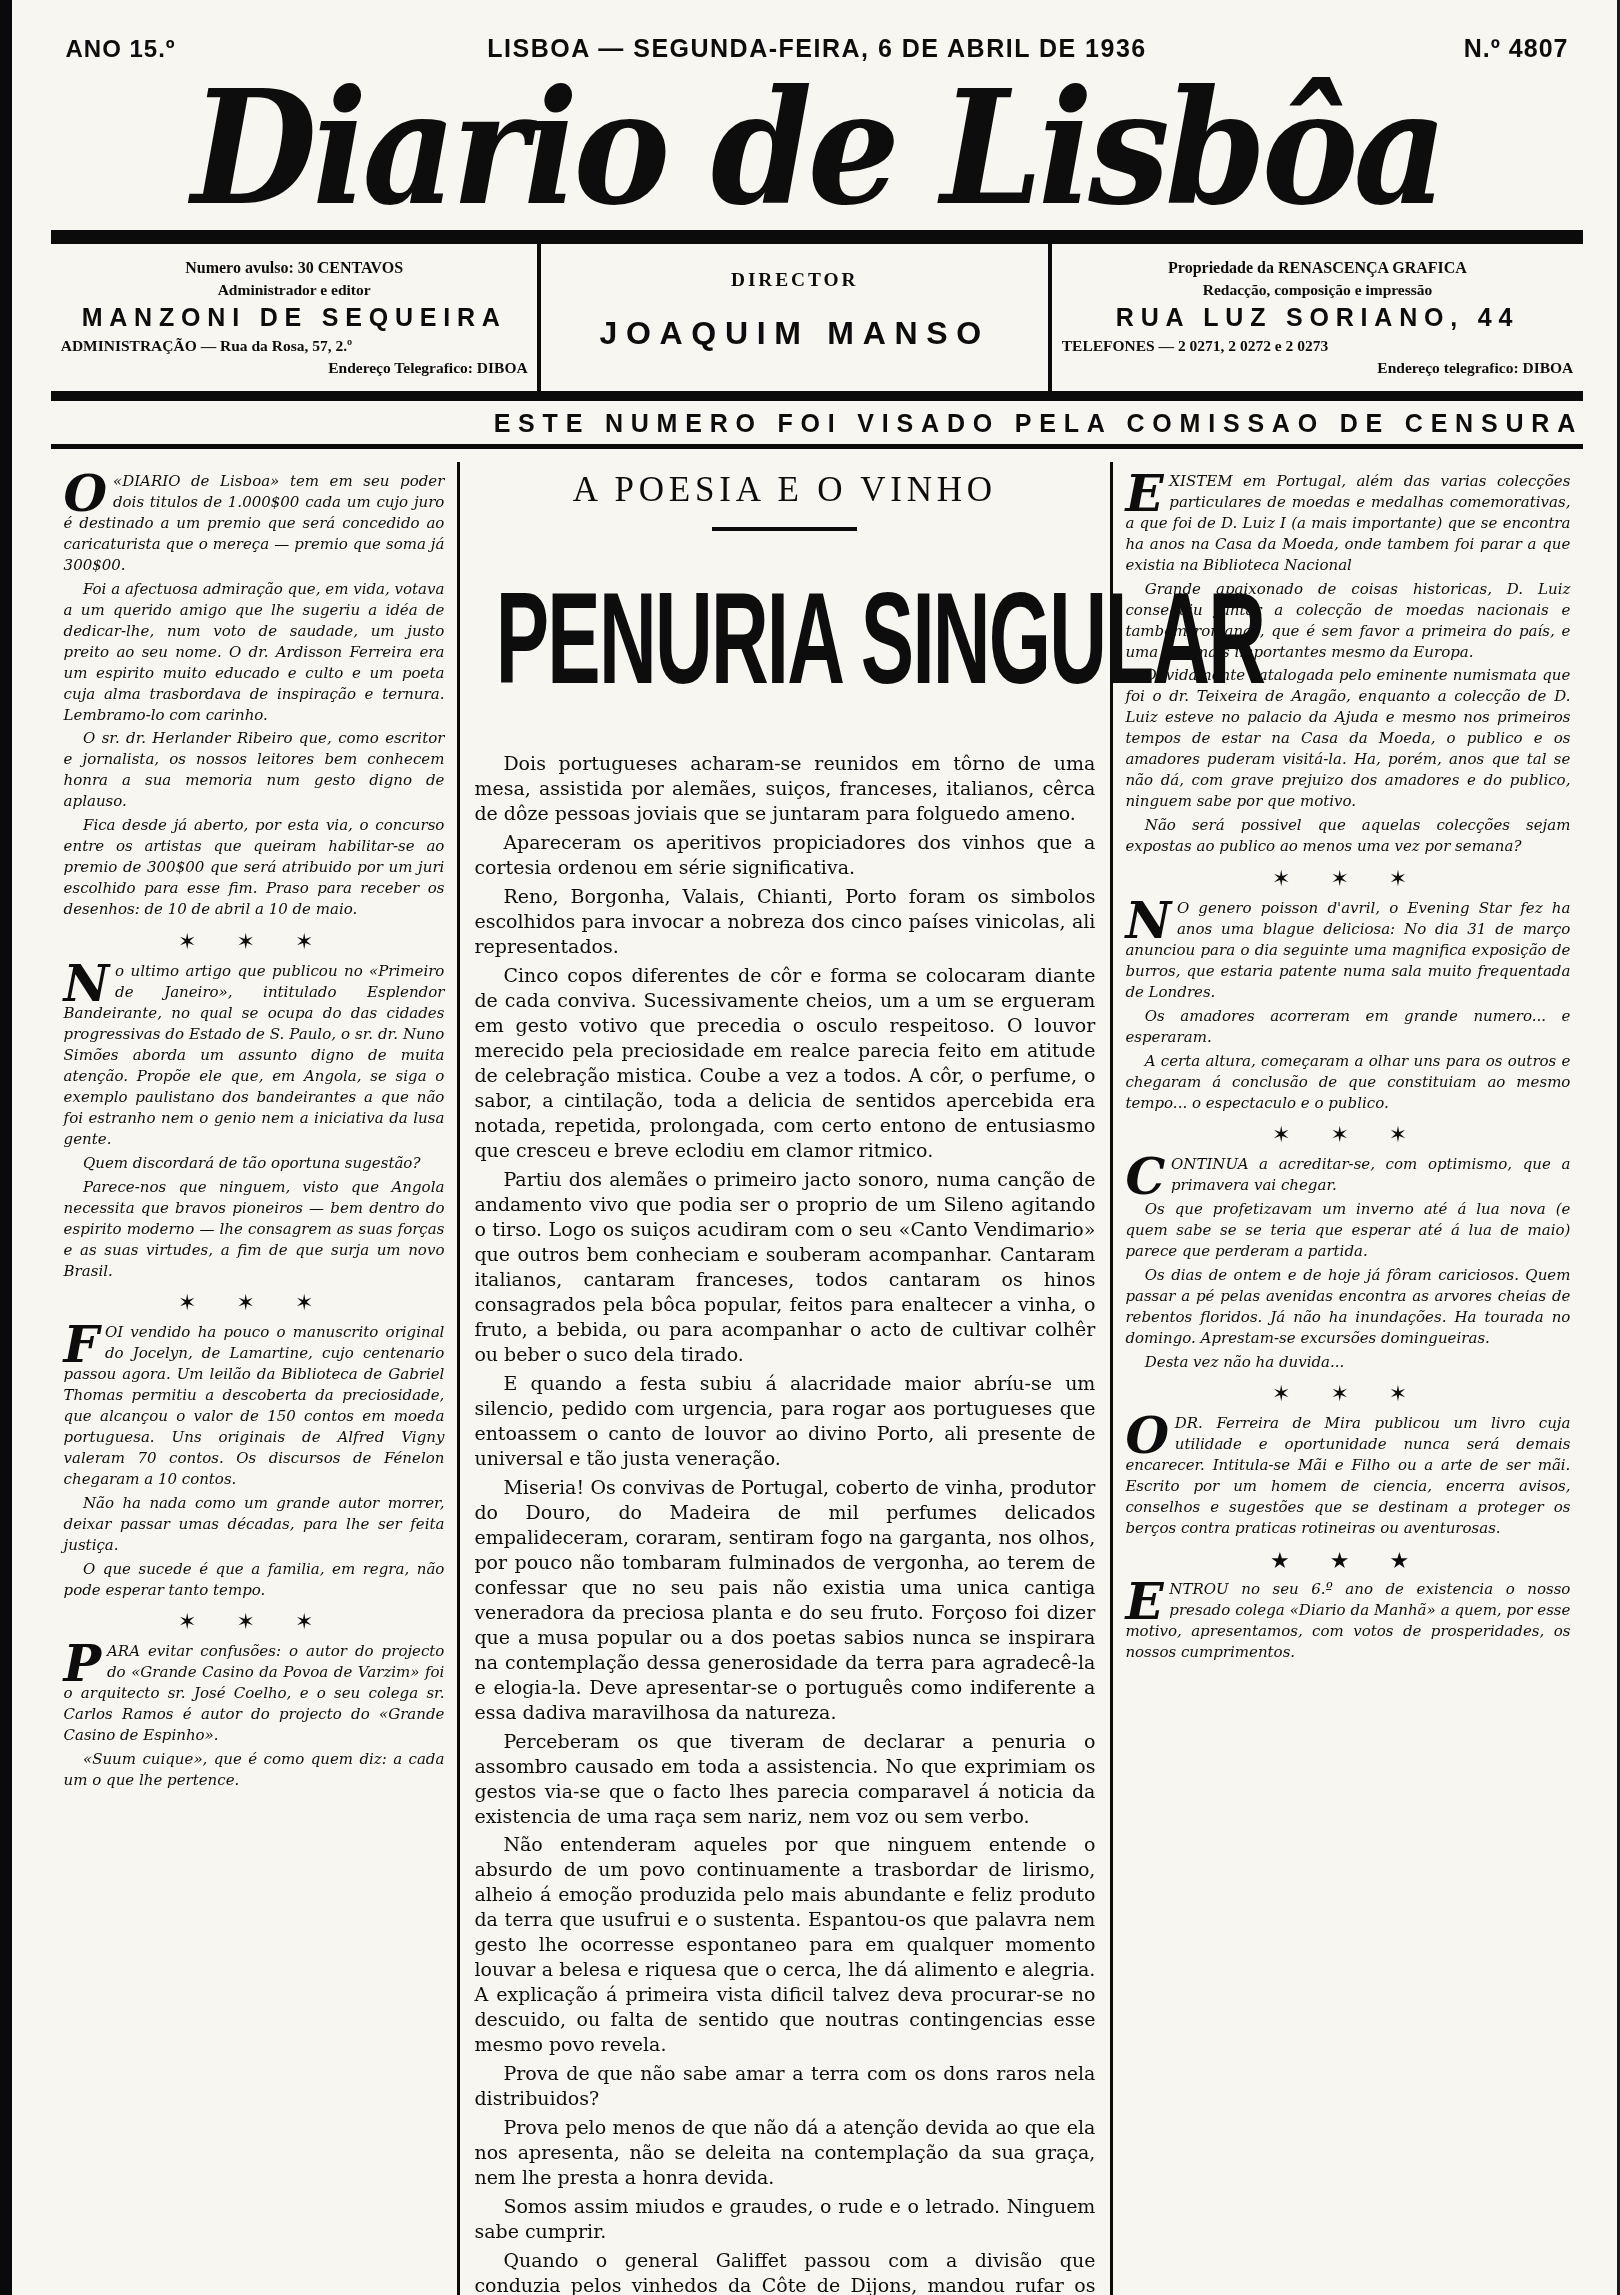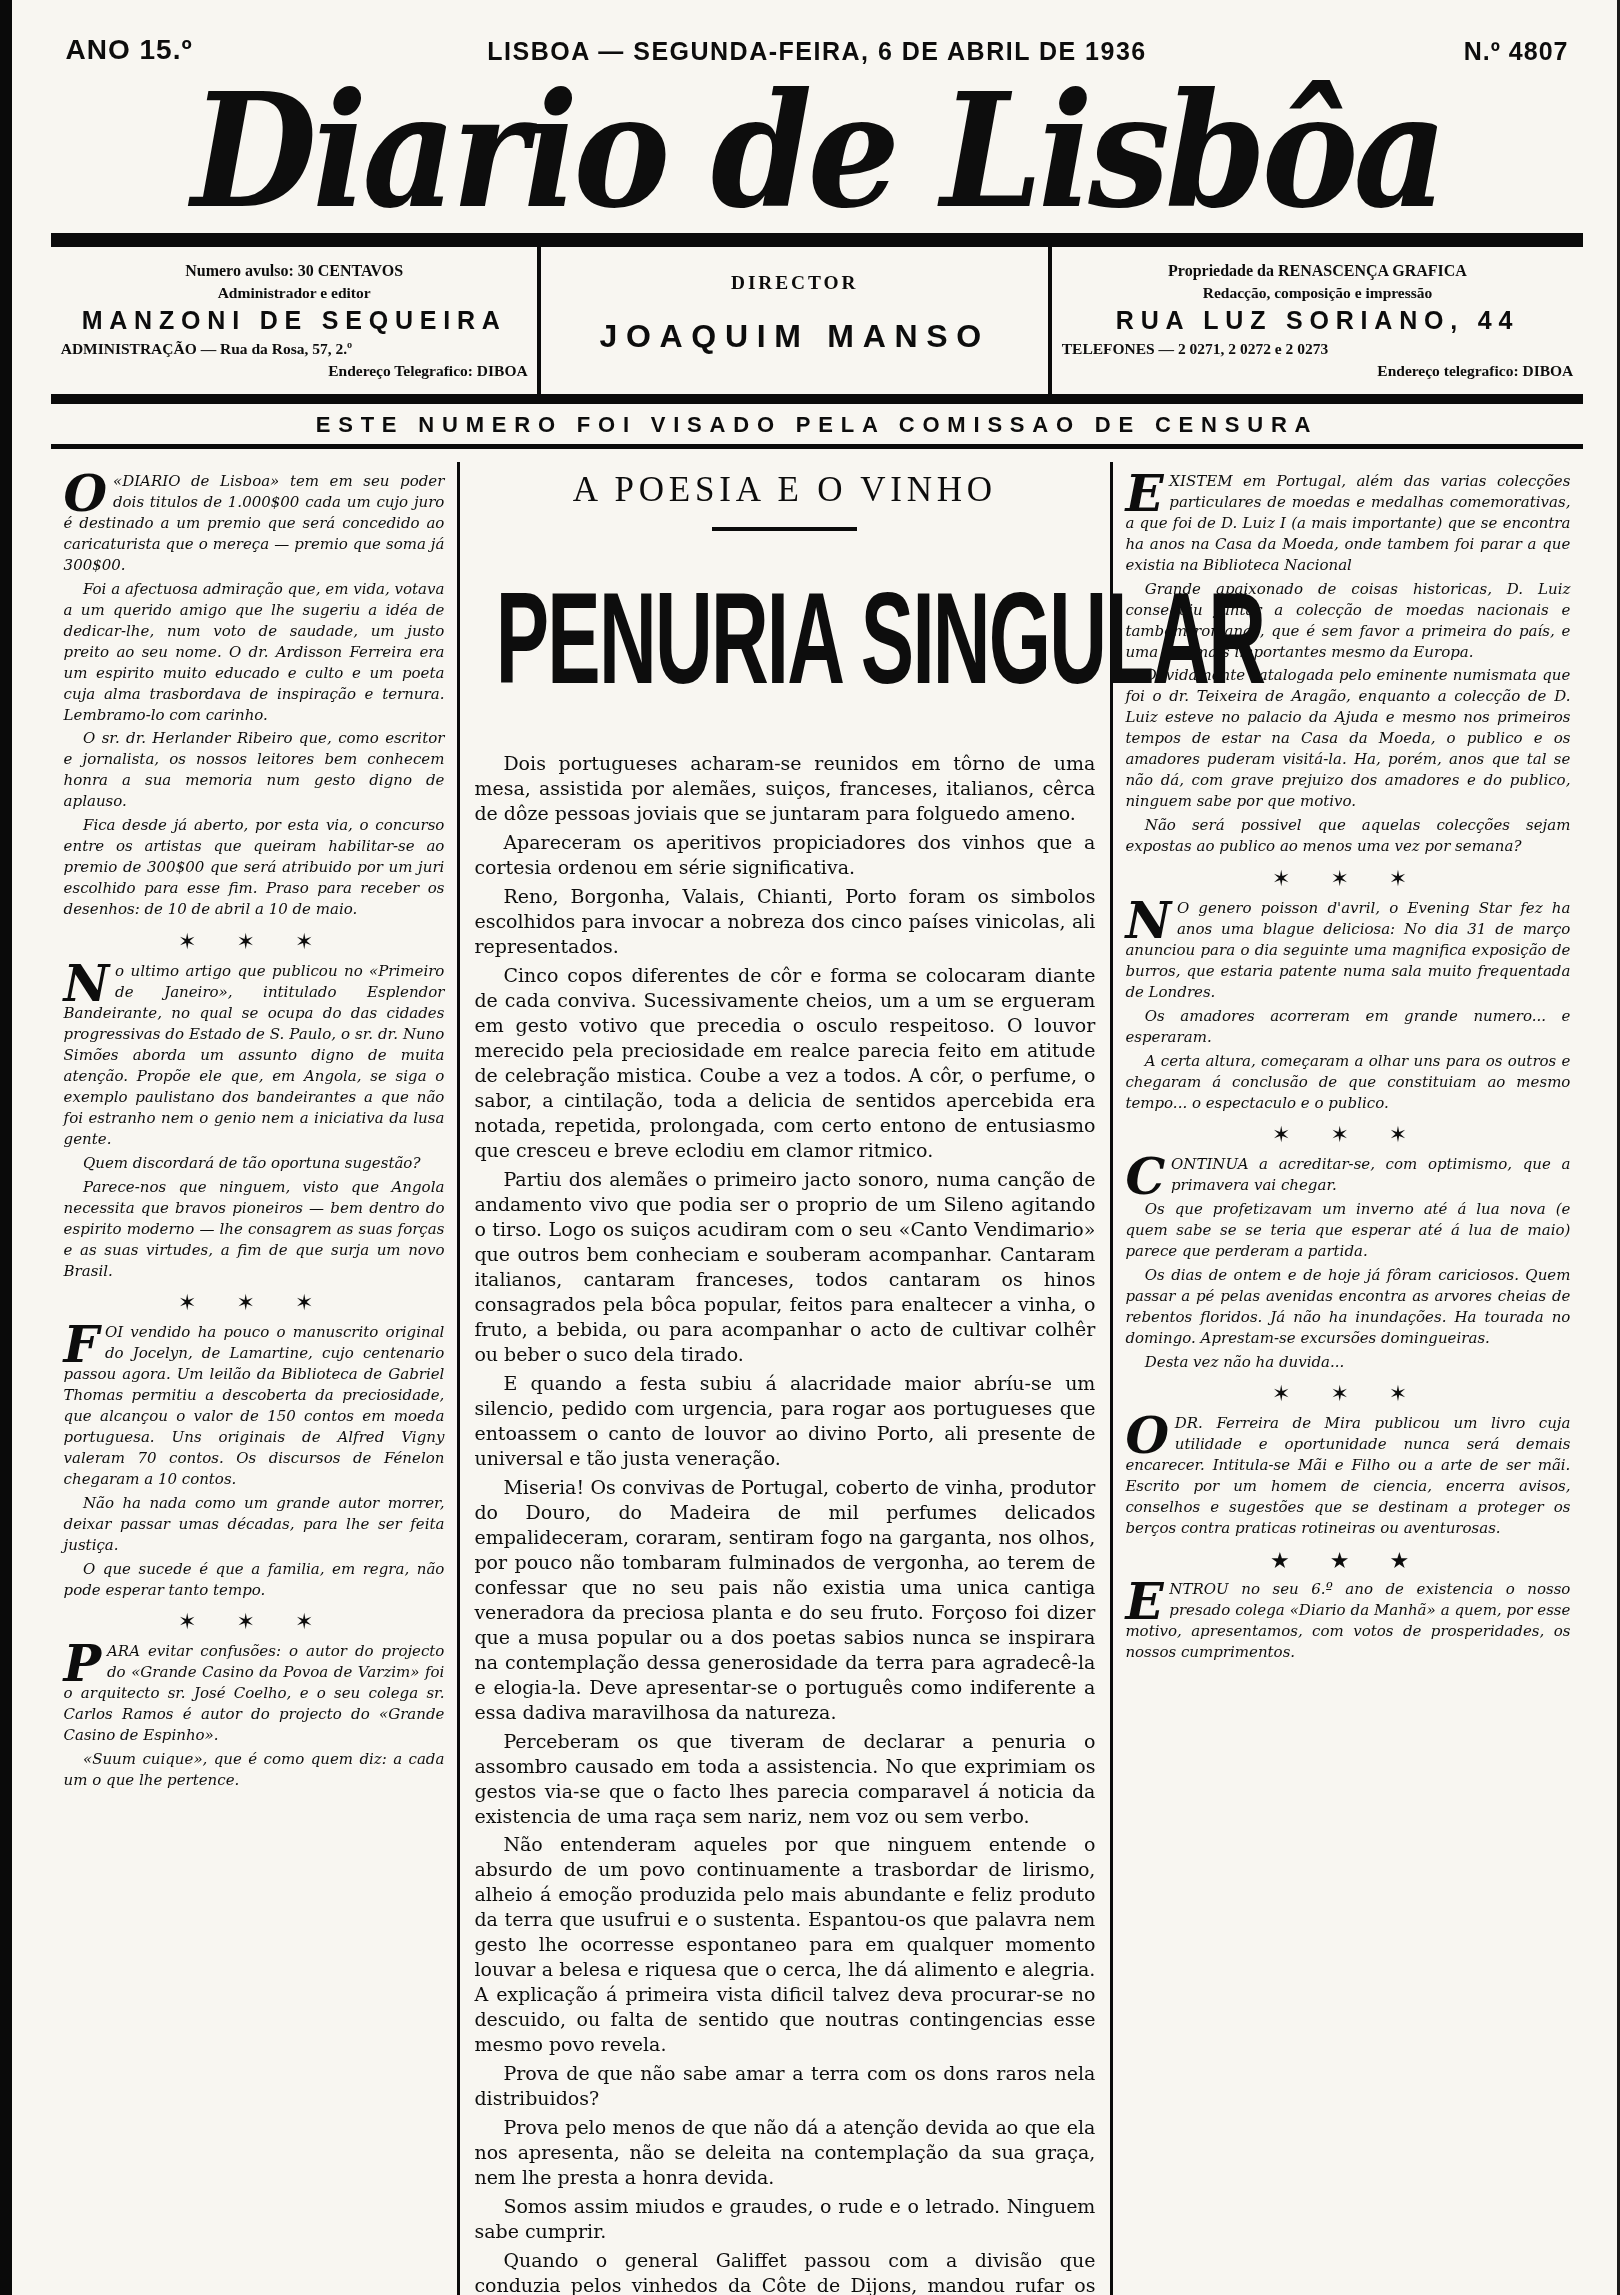--- a/index.html
+++ b/index.html
@@ -4,21 +4,21 @@
 <style>
   html,body{margin:0;padding:0;background:#e8e6e0;}
   body{width:1621px;min-height:2295px;font-family:"DejaVu Serif",serif;color:#0d0d0d;}
   .page{
     position:relative;width:1621px;min-height:2295px;background:#f8f6f1;
     box-sizing:border-box;padding:19.4px 34px 14.5px 39px;
     border-left:12.6px solid #0a0a0a;border-right:4.8px solid #1a1a1a;
   }
   
   .topline{display:grid;grid-template-columns:1fr 2fr 1fr;align-items:end;padding:14.5px 14.5px 0 14.5px;}
-  .topline .ano{font-family:"Liberation Sans",sans-serif;font-weight:bold;font-size:28px;letter-spacing:1px;}
+  .topline .ano{font-family:"Liberation Sans",sans-serif;font-weight:bold;font-size:24px;letter-spacing:1px;}
   .topline .dateline{font-family:"Liberation Sans",sans-serif;font-weight:bold;font-size:25px;text-align:center;letter-spacing:1.5px;}
   .topline .issue{font-family:"Liberation Sans",sans-serif;font-weight:bold;font-size:25px;text-align:right;letter-spacing:1px;}
   
   .masthead{
     text-align:center;font-family:"DejaVu Serif",serif;font-style:italic;font-weight:bold;
     font-size:145px;line-height:1.05;letter-spacing:-4.8px;white-space:nowrap;
     transform:scaleY(1.08);transform-origin:top center;margin-top:2.9px;
   }
   
   .boxrow{
@@ -30,22 +30,22 @@
   .ibox + .ibox{border-left:4.8px solid #0b0b0b;}
   .ibox .b-line{font-family:Liberation Serif, serif;font-weight:bold;font-size:16px;line-height:1.45;}
   .ibox .b-small{font-family:"Liberation Serif",serif;font-weight:bold;font-size:15.5px;line-height:1.4;}
   .ibox .b-caps{font-family:"Liberation Sans",sans-serif;font-weight:bold;font-size:25px;letter-spacing:6.8px;line-height:1.35;}
   .ibox .b-left{text-align:left;}
   .ibox .b-right{text-align:right;}
   .ibox .director-role{font-family:"Liberation Serif",serif;font-weight:bold;font-size:19.4px;letter-spacing:2.9px;margin-top:13px;}
   .ibox .director-name{font-family:"Liberation Sans",sans-serif;font-weight:bold;font-size:32px;letter-spacing:8.7px;margin-top:24px;}
   
   .censor{
-    text-align:center;font-family:"Liberation Sans",sans-serif;font-weight:bold;
-    font-size:22px;letter-spacing:7.8px;padding:7.8px 0 6.8px 0;border-bottom:5.8px solid #0b0b0b;
+    text-align:right;font-family:"Liberation Sans",sans-serif;font-weight:bold;
+    font-size:25px;letter-spacing:7.8px;padding:7.8px 0 6.8px 0;border-bottom:5.8px solid #0b0b0b;
   }
   
   .main{display:grid;grid-template-columns:406px 2.9px 650px 2.9px 1fr;margin-top:12.6px;}
   .vrule{background:#0b0b0b;}
   .col{box-sizing:border-box;padding:8.7px 12.6px 9.7px 12.6px;}
   .sidecol{font-size:15px;line-height:21px;font-style:italic;text-align:justify;}
   .sidecol .para{margin:0 0 2.9px 0;text-indent:19.4px;}
   .sidecol .para.has-drop{text-indent:0;}
   .dropcap{
     float:left;font-weight:bold;font-size:50px;line-height:39px;

